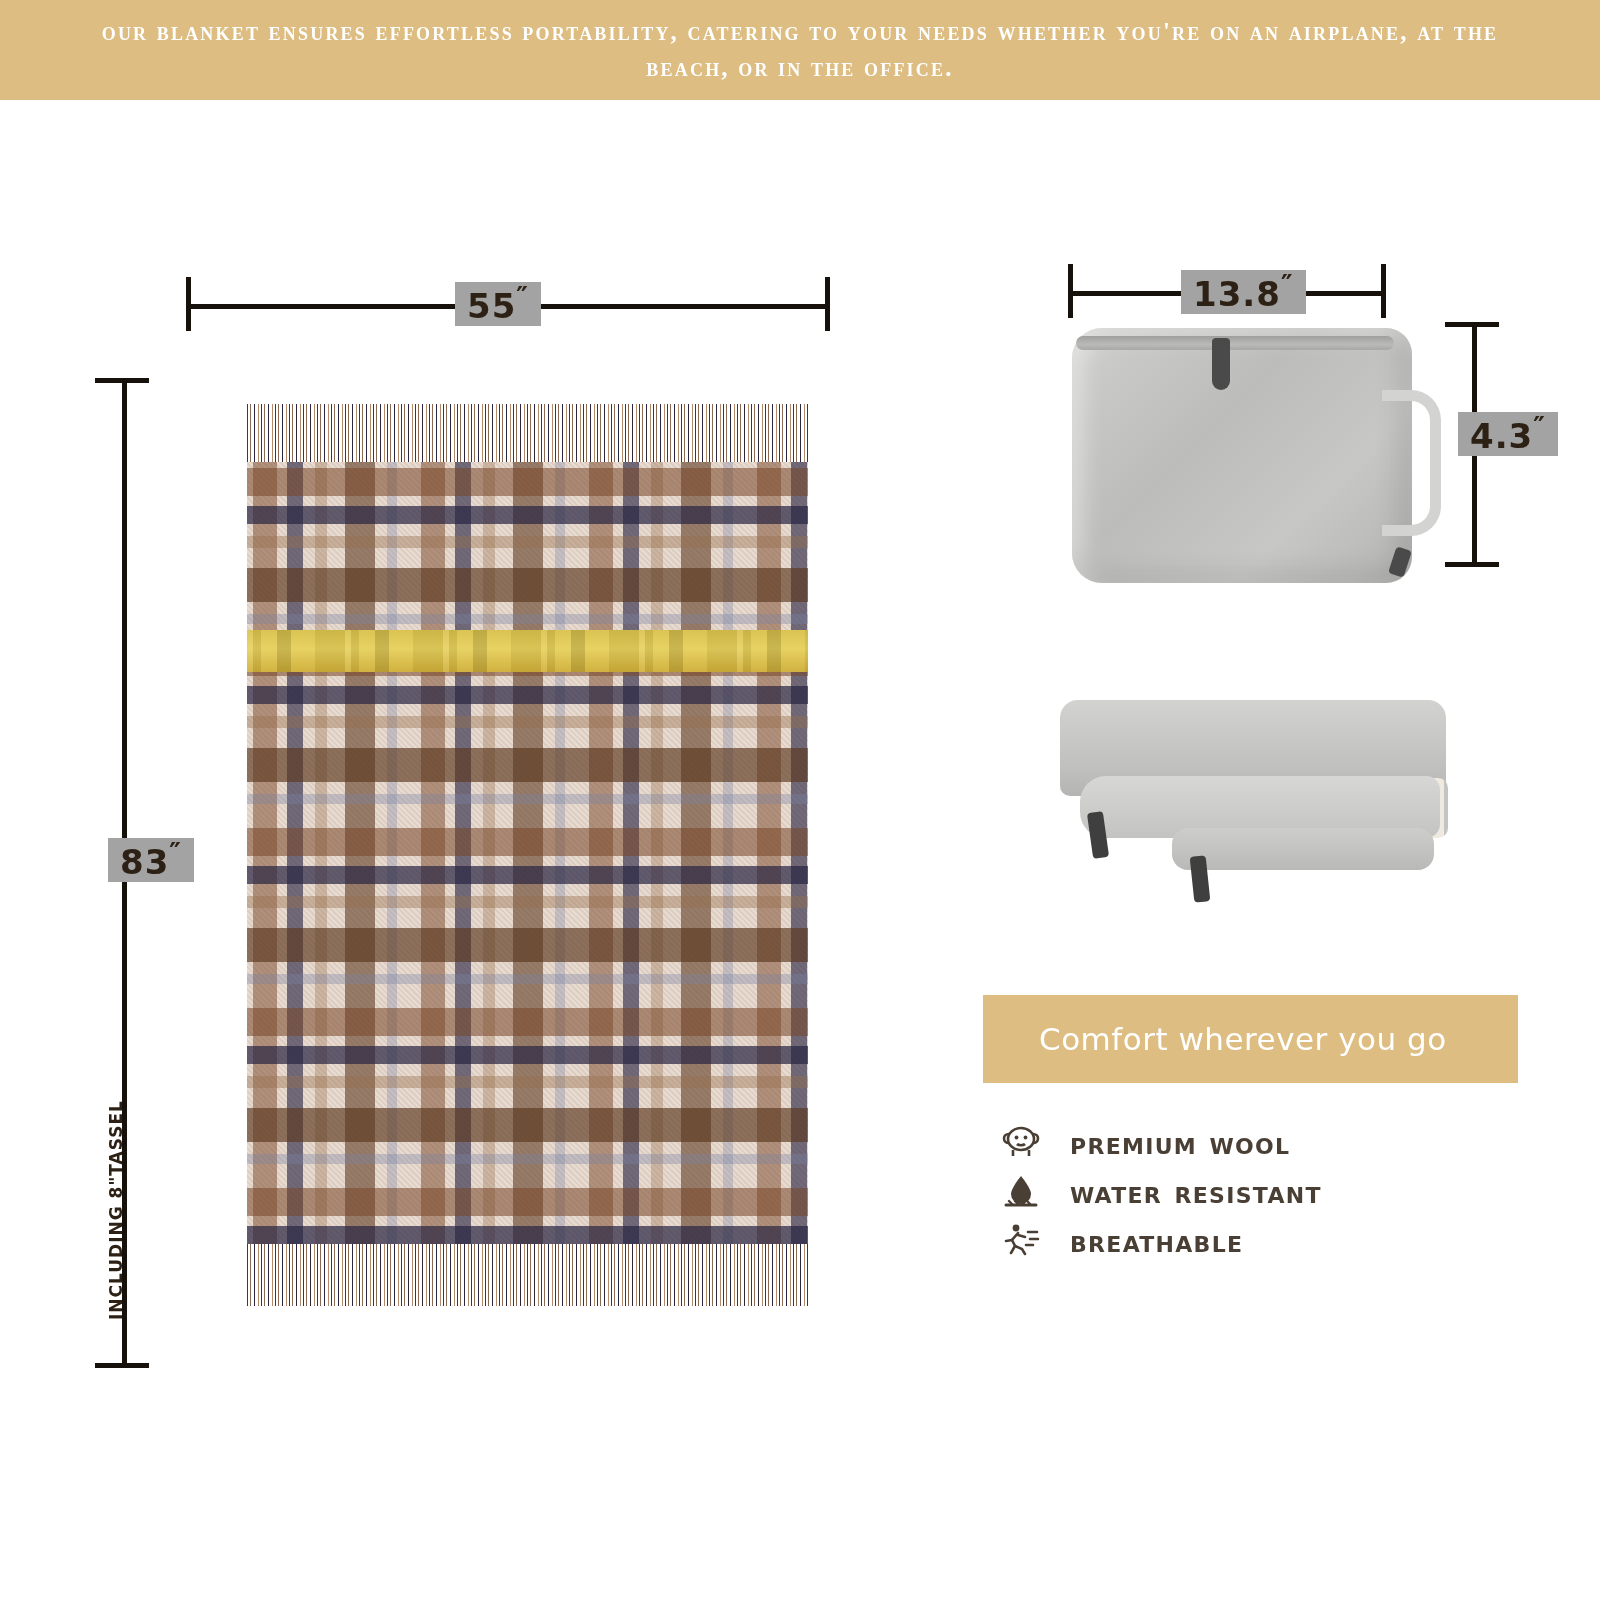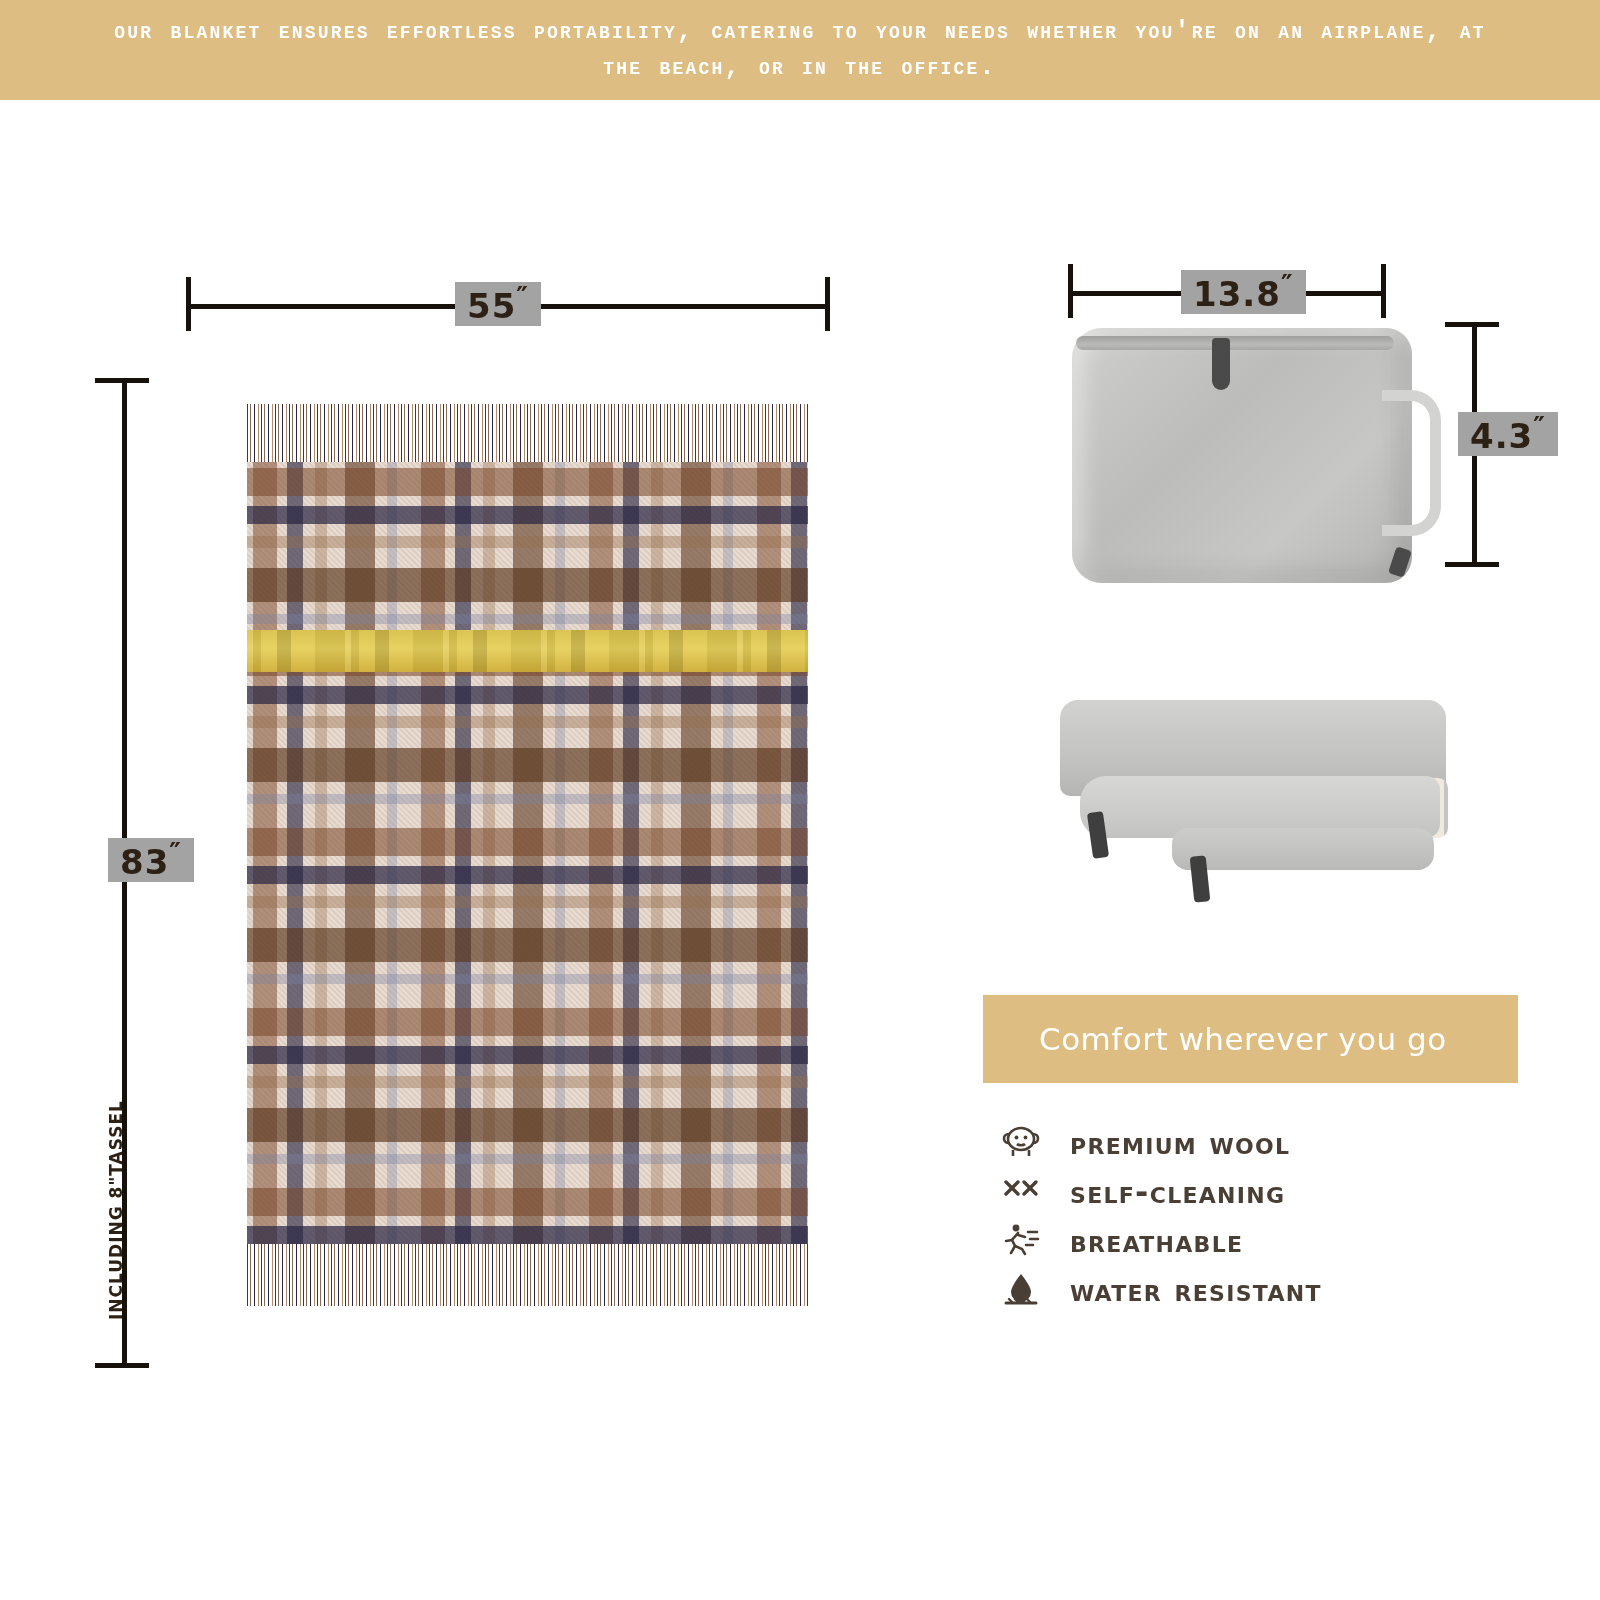--- a/index.html
+++ b/index.html
@@ -28,21 +28,21 @@
     text-align: center;
   }
   .top-banner-text {
     color: #ffffff;
     font-size: 25px;
     letter-spacing: 2.2px;
     line-height: 36px;
     font-weight: bold;
     font-variant: small-caps;
     text-transform: lowercase;
-    font-family: Liberation Mono, monospace;
+    font-family: Liberation Serif, serif;
     width: 1420px;
   }
 
   
   .dim-line-h {
     position: absolute;
     background: #17110c;
     height: 5px;
   }
   .dim-line-v {
@@ -406,48 +406,39 @@
         <ellipse cx="22" cy="17" rx="13" ry="11"></ellipse>
         <circle cx="17.5" cy="15.5" r="1.9" fill="#4a3f34" stroke="none"></circle>
         <circle cx="26.5" cy="15.5" r="1.9" fill="#4a3f34" stroke="none"></circle>
         <path d="M18 22c1.6 1.6 6.4 1.6 8 0"></path>
         <path d="M14 28v6M30 28v6"></path>
       </svg>
     </span>
     <span class="feature-label">Premium Wool</span>
   </div>
 
+
   <div class="feature-row">
     <span class="feature-icon">
-      <svg width="44" height="40" viewBox="0 0 44 40" fill="none" stroke="#4a3f34" stroke-width="3.4" stroke-linecap="round">
-        <path d="M7 11 L19 23 M19 11 L7 23"></path>
-        <path d="M25 11 L37 23 M37 11 L25 23"></path>
+      <svg width="44" height="40" viewBox="0 0 44 40" fill="none" stroke="#4a3f34" stroke-width="2.4" stroke-linecap="round">
+        <path d="M22 5 C22 5 12 17 12 23 a10 10 0 0 0 20 0 C32 17 22 5 22 5Z" fill="#4a3f34" stroke="none"></path>
+        <path d="M7 34h30" stroke-width="3"></path>
+        <path d="M10 30l3 3M16 30l3 3M22 30l3 3M28 30l3 3"></path>
       </svg>
     </span>
-    <span class="feature-label">Self-Cleaning</span>
+    <span class="feature-label">Water Resistant</span>
   </div>
 
   <div class="feature-row">
     <span class="feature-icon">
       <svg width="44" height="40" viewBox="0 0 44 40" fill="none" stroke="#4a3f34" stroke-width="2.6" stroke-linecap="round">
         <circle cx="17" cy="8" r="3.4" fill="#4a3f34" stroke="none"></circle>
         <path d="M19 13 L13 20 L16 26 L12 33"></path>
         <path d="M13 20 L7 21"></path>
         <path d="M16 26 L23 29 L26 34"></path>
         <path d="M19 15 L26 17"></path>
         <path d="M29 12h9M31 19h8M27 25h7"></path>
       </svg>
     </span>
     <span class="feature-label">Breathable</span>
   </div>
 
-  <div class="feature-row">
-    <span class="feature-icon">
-      <svg width="44" height="40" viewBox="0 0 44 40" fill="none" stroke="#4a3f34" stroke-width="2.4" stroke-linecap="round">
-        <path d="M22 5 C22 5 12 17 12 23 a10 10 0 0 0 20 0 C32 17 22 5 22 5Z" fill="#4a3f34" stroke="none"></path>
-        <path d="M7 34h30" stroke-width="3"></path>
-        <path d="M10 30l3 3M16 30l3 3M22 30l3 3M28 30l3 3"></path>
-      </svg>
-    </span>
-    <span class="feature-label">Water Resistant</span>
-  </div>
-
 </div>
 
 </body></html>

